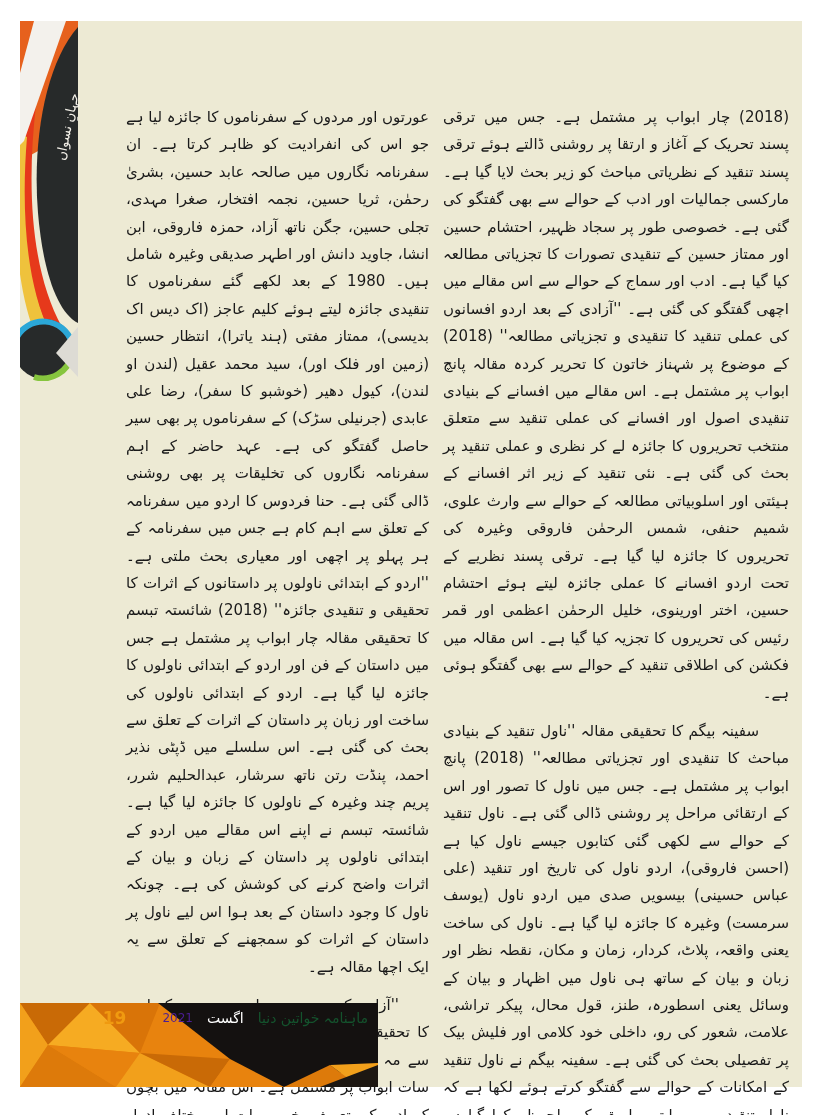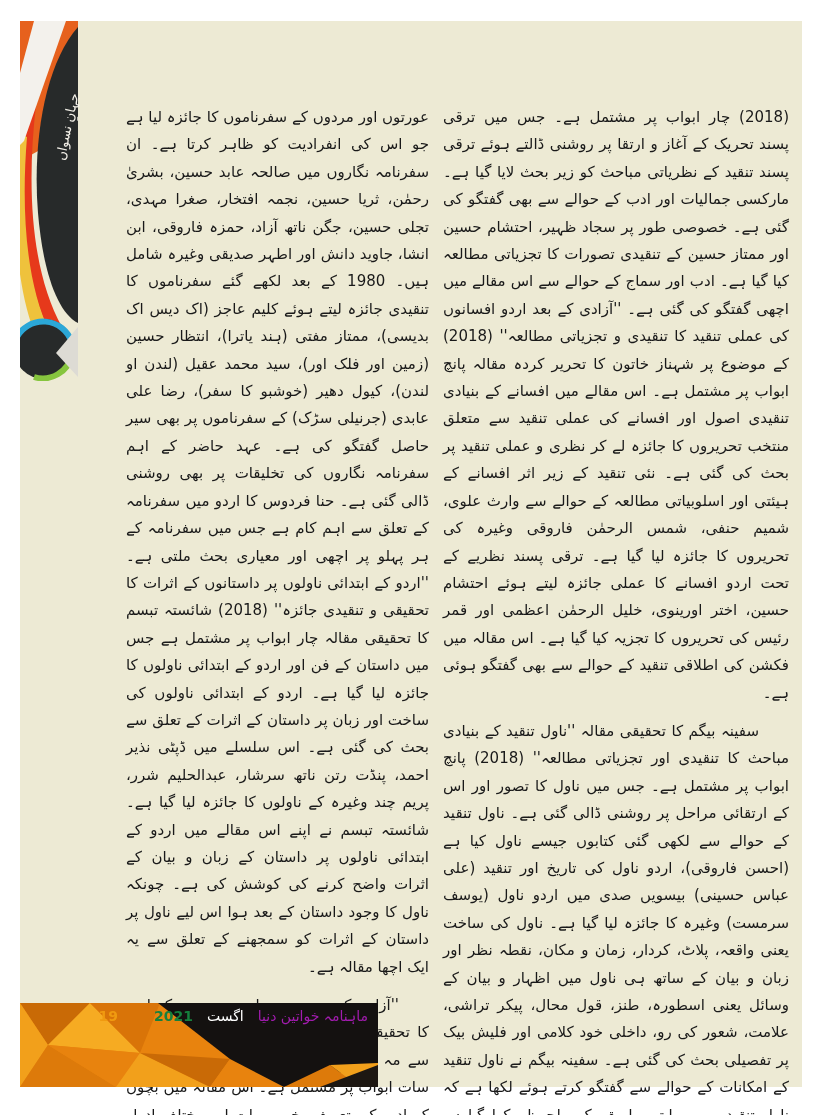--- a/index.html
+++ b/index.html
@@ -29,24 +29,24 @@
   .col-left{right:362px;width:325px;}   
   .col-right{left:412px;width:368px;}
 
   
   .footer{position:absolute;left:0;top:982px;width:358px;height:84px;}
   .footer svg{position:absolute;left:0;top:0;}
   .footer-row{
     position:absolute;top:5px;right:10px;display:flex;align-items:center;
     direction:rtl;gap:14px;white-space:nowrap;
   }
-  .footer-magazine{color:#a21caf;font-size:14px;}
+  .footer-magazine{color:#14532d;font-size:14px;}
   .footer-month{color:#ffffff;font-size:14px;}
-  .footer-year{color:#15803d;font-size:14px;font-weight:bold;}
-  .footer-page{color:#f09a10;font-size:14px;font-weight:bold;margin-inline-start:22px;}
+  .footer-year{color:#4c1d95;font-size:12px;font-weight:normal;}
+  .footer-page{color:#f09a10;font-size:17px;font-weight:bold;margin-inline-start:22px;}
 </style>
 </head>
 <body>
 
 <div class="canvas">
   <div class="page">
 
     <svg class="deco" viewBox="0 0 58 360" width="58" height="360" xmlns="http://www.w3.org/2000/svg">
 
       <polygon points="0,0 58,0 58,108 0,140" fill="#e6611d"></polygon>

